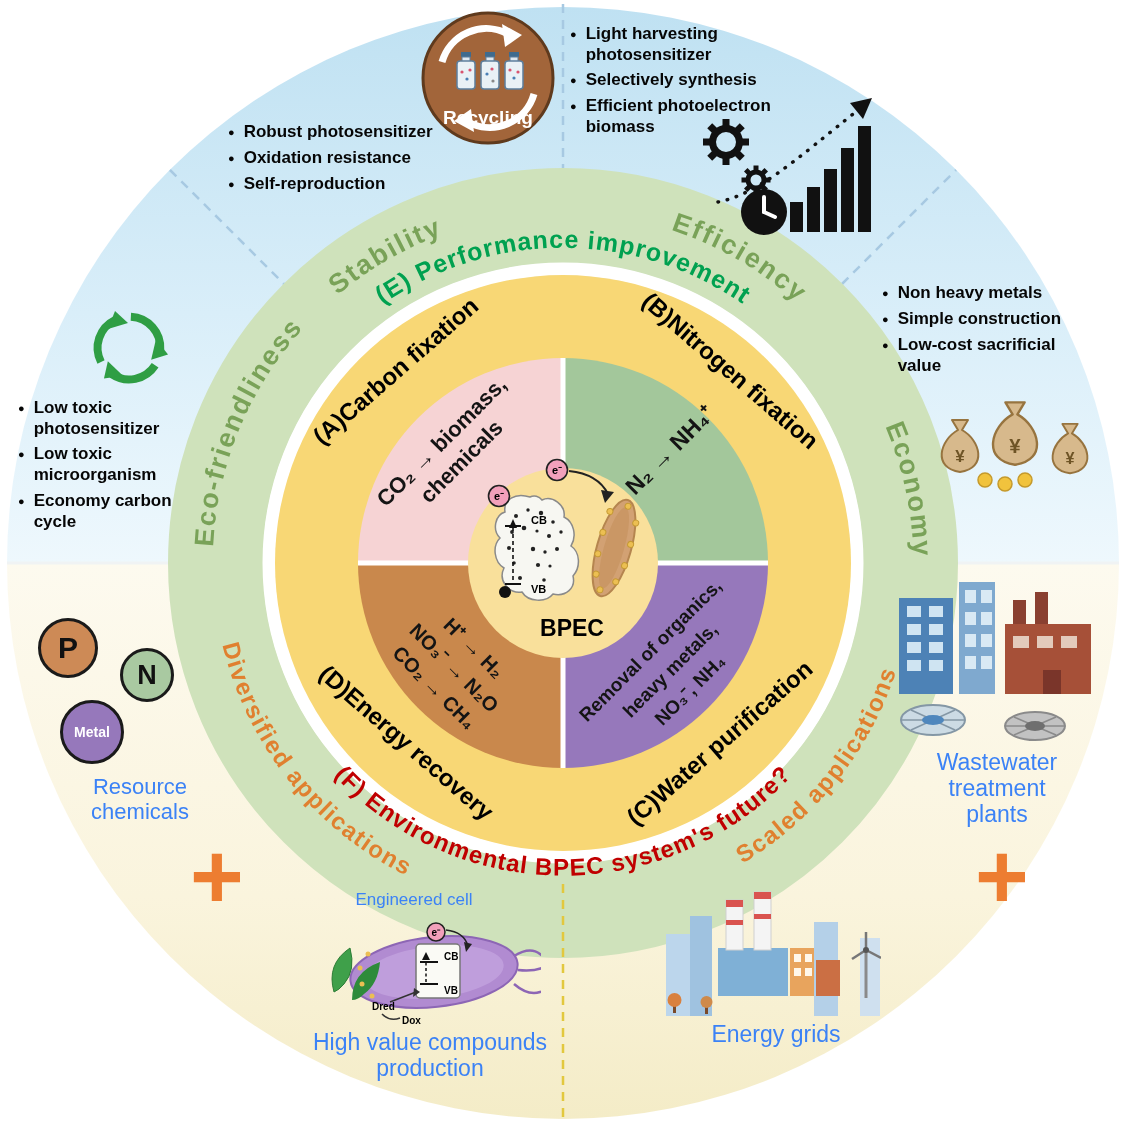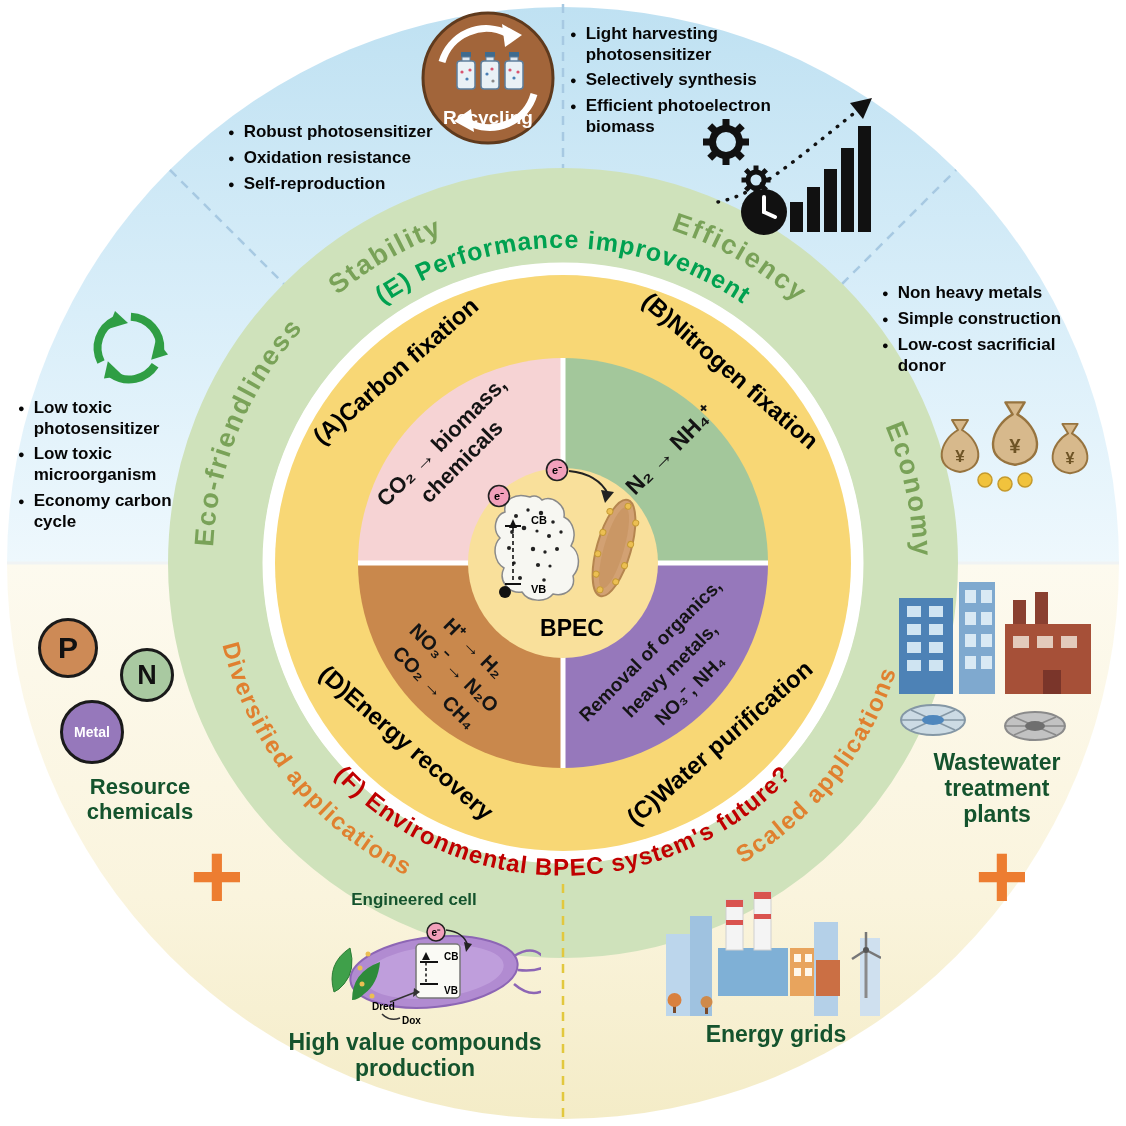--- a/index.html
+++ b/index.html
@@ -3,21 +3,21 @@
 <meta charset="utf-8">
 <style>
   html,body{margin:0;padding:0;background:#fff;}
   .stage{position:relative;width:1126px;height:1126px;background:#fff;overflow:hidden;
          font-family:"Liberation Sans",sans-serif;}
   .abs{position:absolute;}
   svg text{font-family:"Liberation Sans",sans-serif;}
   .blist{display:flex;flex-direction:column;gap:5px;}
   .brow{display:flex;align-items:flex-start;font-weight:700;font-size:17px;line-height:1.22;color:#060606;}
   .brow::before{content:"●";font-size:11px;line-height:1.9;margin-right:9px;flex:0 0 auto;}
-  .caption{font-weight:700;font-size:23px;line-height:1.12;color:#14532d;text-align:center;}
+  .caption{font-weight:400;font-size:23px;line-height:1.12;color:#3b82f6;text-align:center;}
   .caption.small{font-size:17px;text-align:center;}
   .plus{font-size:92px;font-weight:700;color:#ed7d31;line-height:0.8;}
   .badge-circle{border-radius:50%;display:flex;align-items:center;justify-content:center;
                 font-weight:700;border:3px solid #1a1a1a;box-sizing:border-box;color:#111;}
   
   .ring-green-label{fill:#79a258;font-size:27px;font-weight:700;letter-spacing:2px;}
   .ring-e{fill:#00a150;font-size:25px;font-weight:700;letter-spacing:1px;}
   .ring-orange{fill:#e0802f;font-size:24px;font-weight:700;letter-spacing:1.5px;}
   .ring-f{fill:#c00000;font-size:24px;font-weight:700;letter-spacing:1px;}
   .ylabel{fill:#000;font-size:24px;font-weight:700;}
@@ -251,21 +251,21 @@
   </div>
 
   <div class="abs blist" style="left:882px;top:283px;width:205px">
     <div class="brow">
         <span>Non heavy metals</span>
       </div>
     <div class="brow">
         <span>Simple construction</span>
       </div>
     <div class="brow">
-        <span>Low-cost sacrificial donor</span>
+        <span>Low-cost sacrificial value</span>
       </div>
   </div>
 
   <div class="abs blist" style="left:18px;top:398px;width:180px">
     <div class="brow">
         <span>Low toxic photosensitizer</span>
       </div>
     <div class="brow">
         <span>Low toxic microorganism</span>
       </div>
@@ -405,21 +405,21 @@
         <path d="M 130 20 Q 148 22 152 36" fill="none" stroke="#222" stroke-width="1.5"></path>
         <polygon points="148,32 156,34 150,42" fill="#222"></polygon>
         <text x="56" y="100" font-size="10" font-weight="700">Dred</text>
         <text x="86" y="114" font-size="10" font-weight="700">Dox</text>
         <path d="M 66 104 Q 74 112 84 108" fill="none" stroke="#333" stroke-width="1.5"></path>
         <path d="M 74 92 L 100 82" fill="none" stroke="#333" stroke-width="1.5"></path>
         <polygon points="98,78 104,82 97,87" fill="#333"></polygon>
       </g>
     </svg>
   </div>
-  <div class="abs caption" style="left:260px;top:1030px;width:310px">High value compounds production</div>
+  <div class="abs caption" style="left:275px;top:1030px;width:310px">High value compounds production</div>
 
   <div class="abs" style="left:893px;top:580px">
     <svg width="205" height="165" viewBox="0 0 205 165">
       <g>
         <rect x="6" y="18" width="54" height="96" fill="#4d82b6"></rect>
         <g fill="#cfe4f2">
           <rect x="14" y="26" width="14" height="11"></rect>
             <rect x="36" y="26" width="14" height="11"></rect>
           <rect x="14" y="44" width="14" height="11"></rect>
             <rect x="36" y="44" width="14" height="11"></rect>

